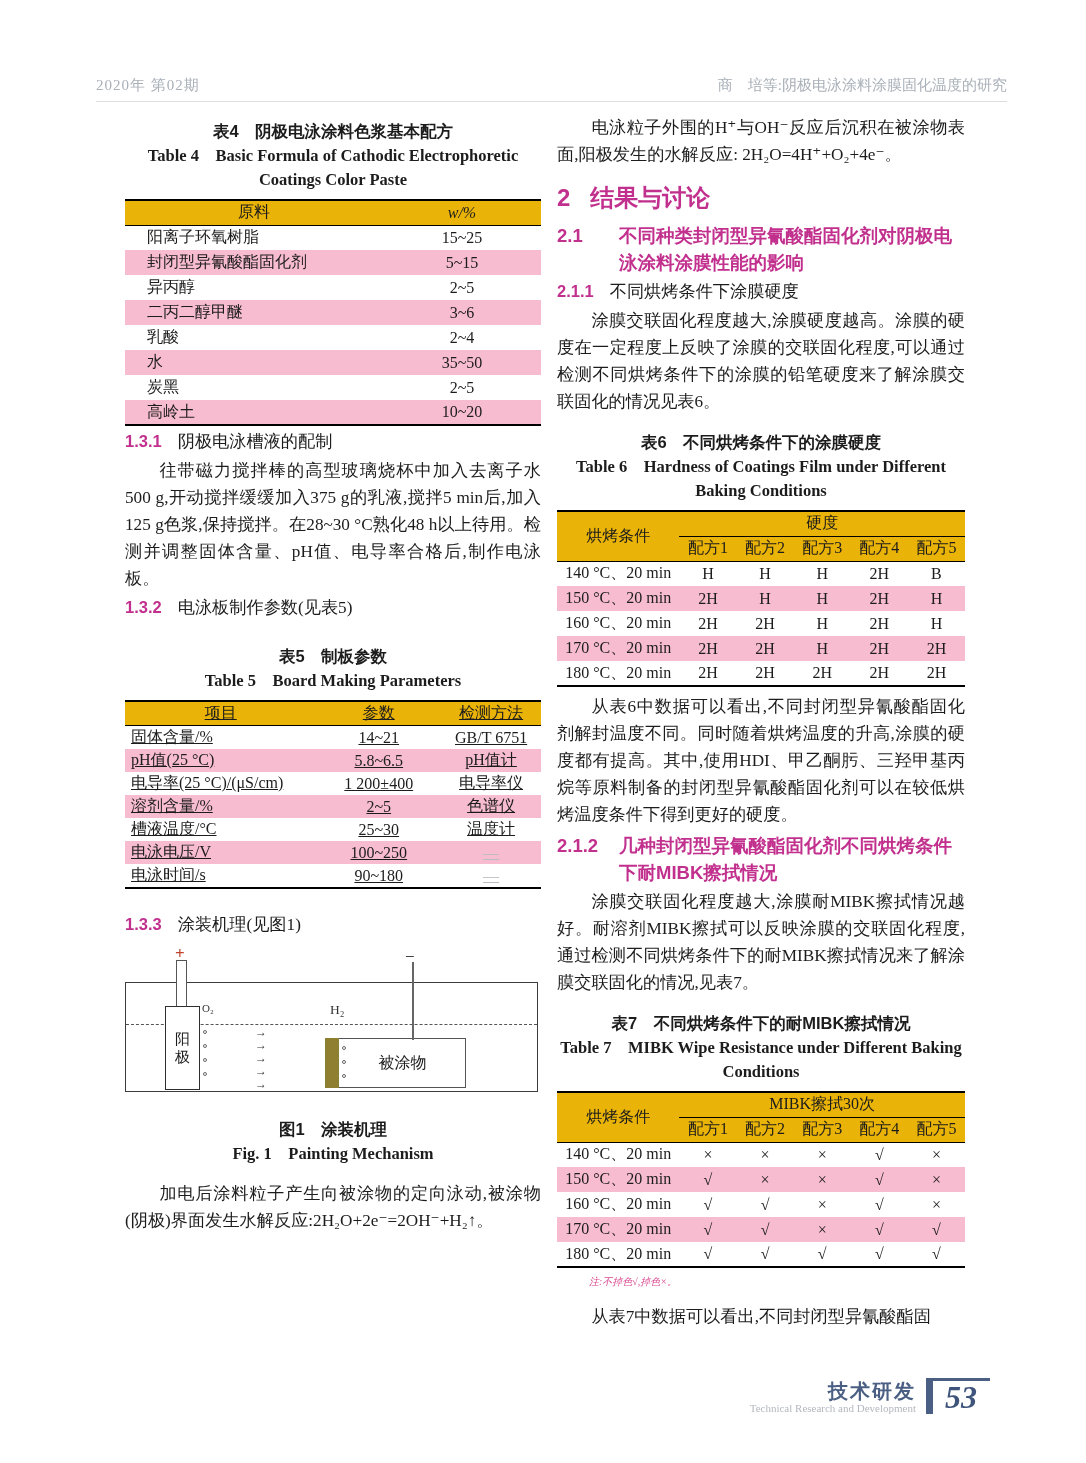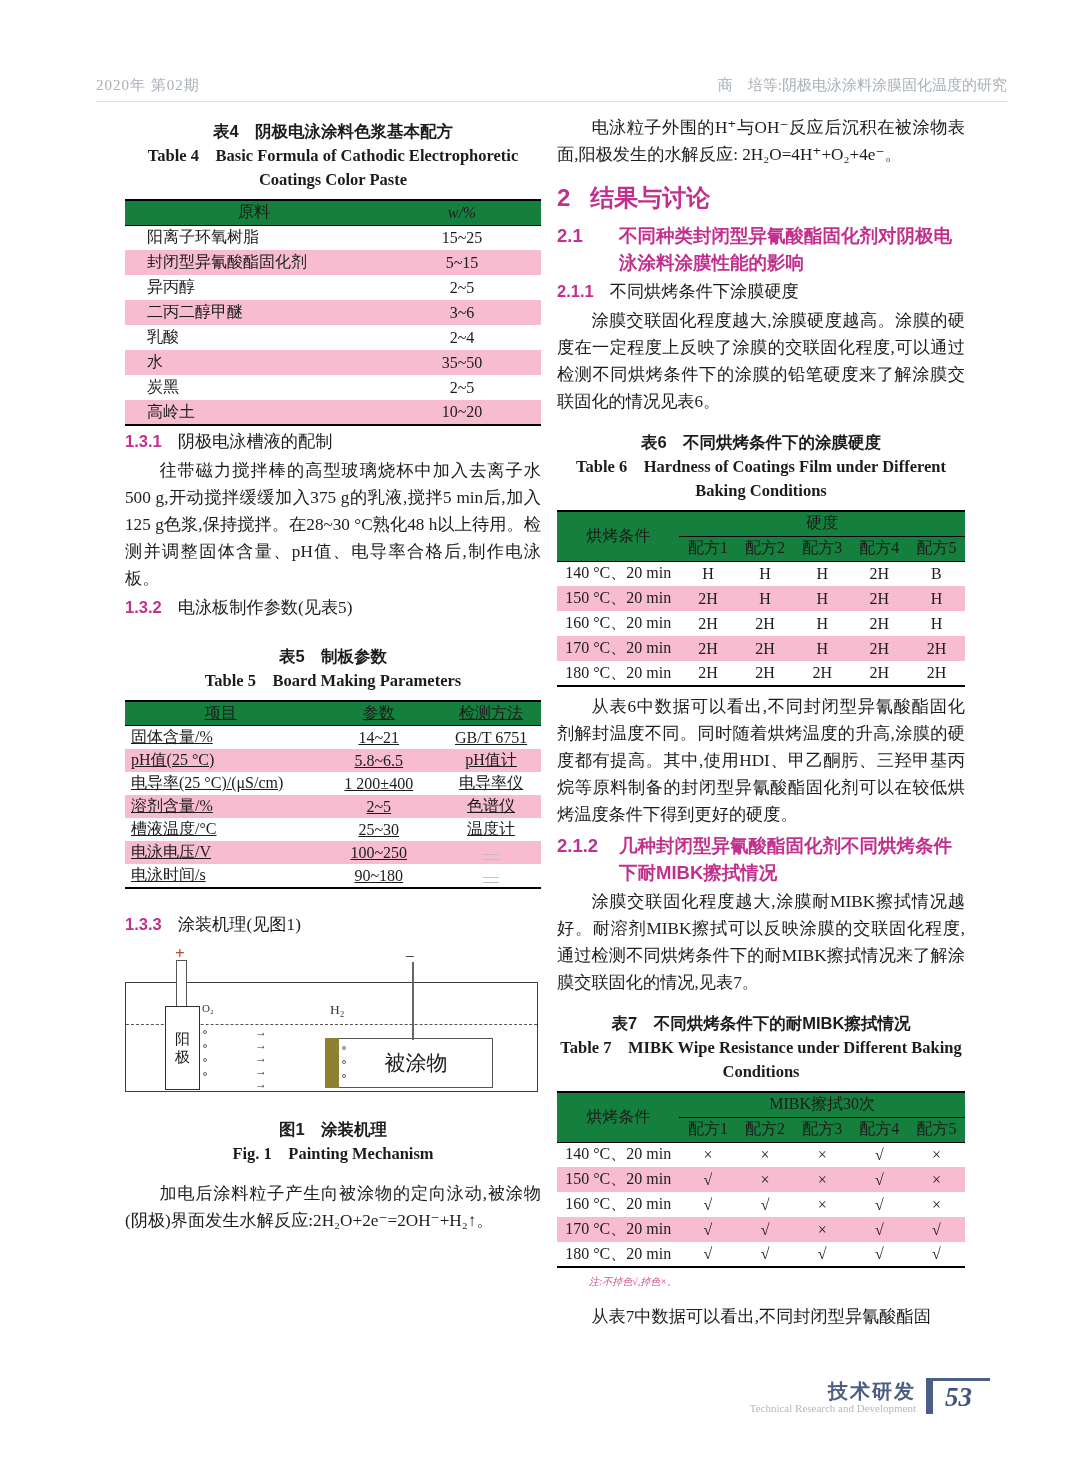--- a/index.html
+++ b/index.html
@@ -14,21 +14,21 @@
   .hdr-rule { position:absolute; left:96px; right:79px; top:101px; height:1px; background:#dcdfe2; }
   
   .col-left  { position:absolute; left:125px; top:118px; width:416px; }
   .col-right { position:absolute; left:557px; top:114px; width:408px; }
   
   .tbl-title-cn { text-align:center; font-family:"Liberation Sans",sans-serif; font-weight:bold; font-size:16.5px; line-height:26px; }
   .tbl-title-en { text-align:center; font-weight:bold; font-size:16.5px; line-height:24px; }
   
   .data-table { width:100%; border-collapse:collapse; border-top:2.2px solid #000; border-bottom:2.2px solid #000; margin-top:7px; }
   .data-table th, .data-table td { font-weight:normal; font-size:16px; height:25px; padding:1px 4px; text-align:center; }
-  .data-table thead th { background:#15803d; }
+  .data-table thead th { background:#eab308; }
   .sep-bottom th { border-bottom:1.6px solid #000; }
   tr.pink td { background:#F7BCCF; }
   .t4 td.c1 { text-align:left; padding-left:22px; }
   .t5 td.c1 { text-align:left; padding-left:6px; }
   .t5 th, .t5 td { height:15px;text-decoration:underline; }
   .grp-table th.cond { border-bottom:1.6px solid #000; }
   .grp-table th.group { border-bottom:1.1px solid #000; }
   .grp-table tr.sub th { border-bottom:1.6px solid #000; }
   .dash { color:#b9bcc0; }
   .ital { font-style:italic; }
@@ -51,38 +51,38 @@
   .liquid { position:absolute; left:1px; right:4px; top:70px; border-top:1.5px dashed #555; }
   .anode { position:absolute; left:40px; top:52px; width:35px; height:84px; border:1.6px solid #2e2e2e; background:#fff;
            display:flex; align-items:center; justify-content:center; }
   .anode span { width:16px; font-size:15px; line-height:18px; text-align:center; word-break:break-all; }
   .anode-stem { position:absolute; left:51px; top:6px; width:11px; height:48px; border:1px solid #555; border-bottom:none; background:#fff; }
   .plus { position:absolute; left:50px; top:-10px; color:#c0452f; font-size:17px; font-weight:bold; }
   .minus { position:absolute; left:280px; top:-7px; color:#222; font-size:17px; }
   .wire { position:absolute; left:287px; top:8px; width:1.5px; height:78px; background:#666; }
   .gas-o2 { position:absolute; left:77px; top:48px; font-size:11px; color:#333; }
   .gas-h2 { position:absolute; left:205px; top:48px; font-size:13.5px; color:#333; }
-  .workpiece { position:absolute; left:200px; top:84px; width:168px; height:50px; border:1.2px solid #555; background:#fff;
-               display:flex; align-items:center; justify-content:center; font-size:21px; padding-left:14px; }
+  .workpiece { position:absolute; left:200px; top:84px; width:141px; height:50px; border:1.2px solid #555; background:#fff;
+               display:flex; align-items:center; justify-content:center; font-size:16px; padding-left:14px; }
   .strip { position:absolute; left:200px; top:84px; width:14px; height:50px; background:#8E8030; }
   .arrows { position:absolute; left:130px; top:72px; display:flex; flex-direction:column; font-size:12px; line-height:13px; color:#333; }
   .bubbles { position:absolute; display:flex; flex-direction:column; gap:10px; }
   .bubbles i { width:4px; height:4px; border:1px solid #666; border-radius:50%; background:#fff; }
   .bub-anode { left:78px; top:76px; }
   .bub-strip { left:217px; top:92px; }
   .fig-cap-cn { text-align:center; font-family:"Liberation Sans",sans-serif; font-weight:bold; font-size:16.5px; margin-top:12px; line-height:26px; }
   .fig-cap-en { text-align:center; font-weight:bold; font-size:16.5px; line-height:24px; }
   .fig-wrap-para { margin-top:14px; }
   
   .footer { position:absolute; right:96px; bottom:49px; display:flex; align-items:flex-start; }
   .f-text { text-align:right; margin-right:10px; margin-top:2px; }
   .f-cn { font-family:"Liberation Sans",sans-serif; font-weight:bold; font-size:20px; color:#4A5F83; line-height:22px; letter-spacing:2px; }
   .f-en { font-size:11px; color:#b3b8bf; }
   .f-page { border-top:3px solid #4A5F83; border-left:7px solid #4A5F83; width:64px; height:36px;
-            font-style:italic; font-weight:bold; font-size:27px; color:#3E547A; padding-left:12px; line-height:32px; }
+            font-style:italic; font-weight:bold; font-size:32px; color:#3E547A; padding-left:12px; line-height:32px; }
   .mt6 { margin-top:6px; } .mt14 { margin-top:14px; } .mt22 { margin-top:22px; } .mt26 { margin-top:26px; }
 </style>
 </head>
 <body>
 
 <div class="hdr-left">2020年 第02期</div>
 <div class="hdr-right">商　培等:阴极电泳涂料涂膜固化温度的研究</div>
 <div class="hdr-rule"></div>
 
 <div class="col-left">

